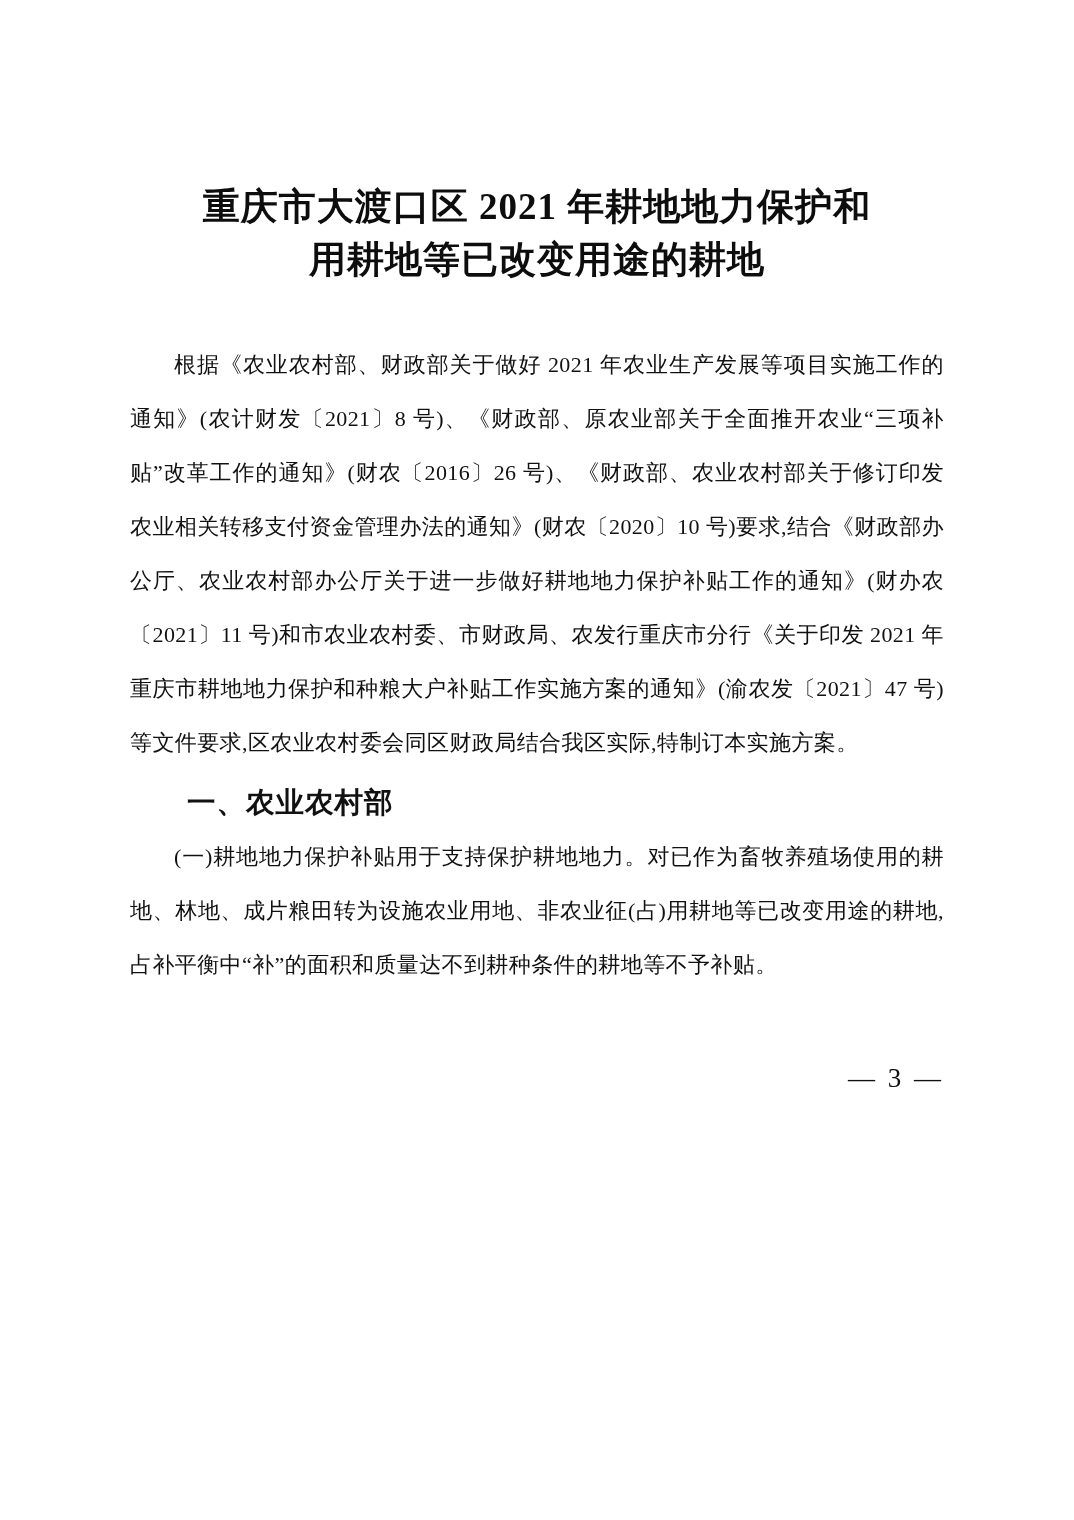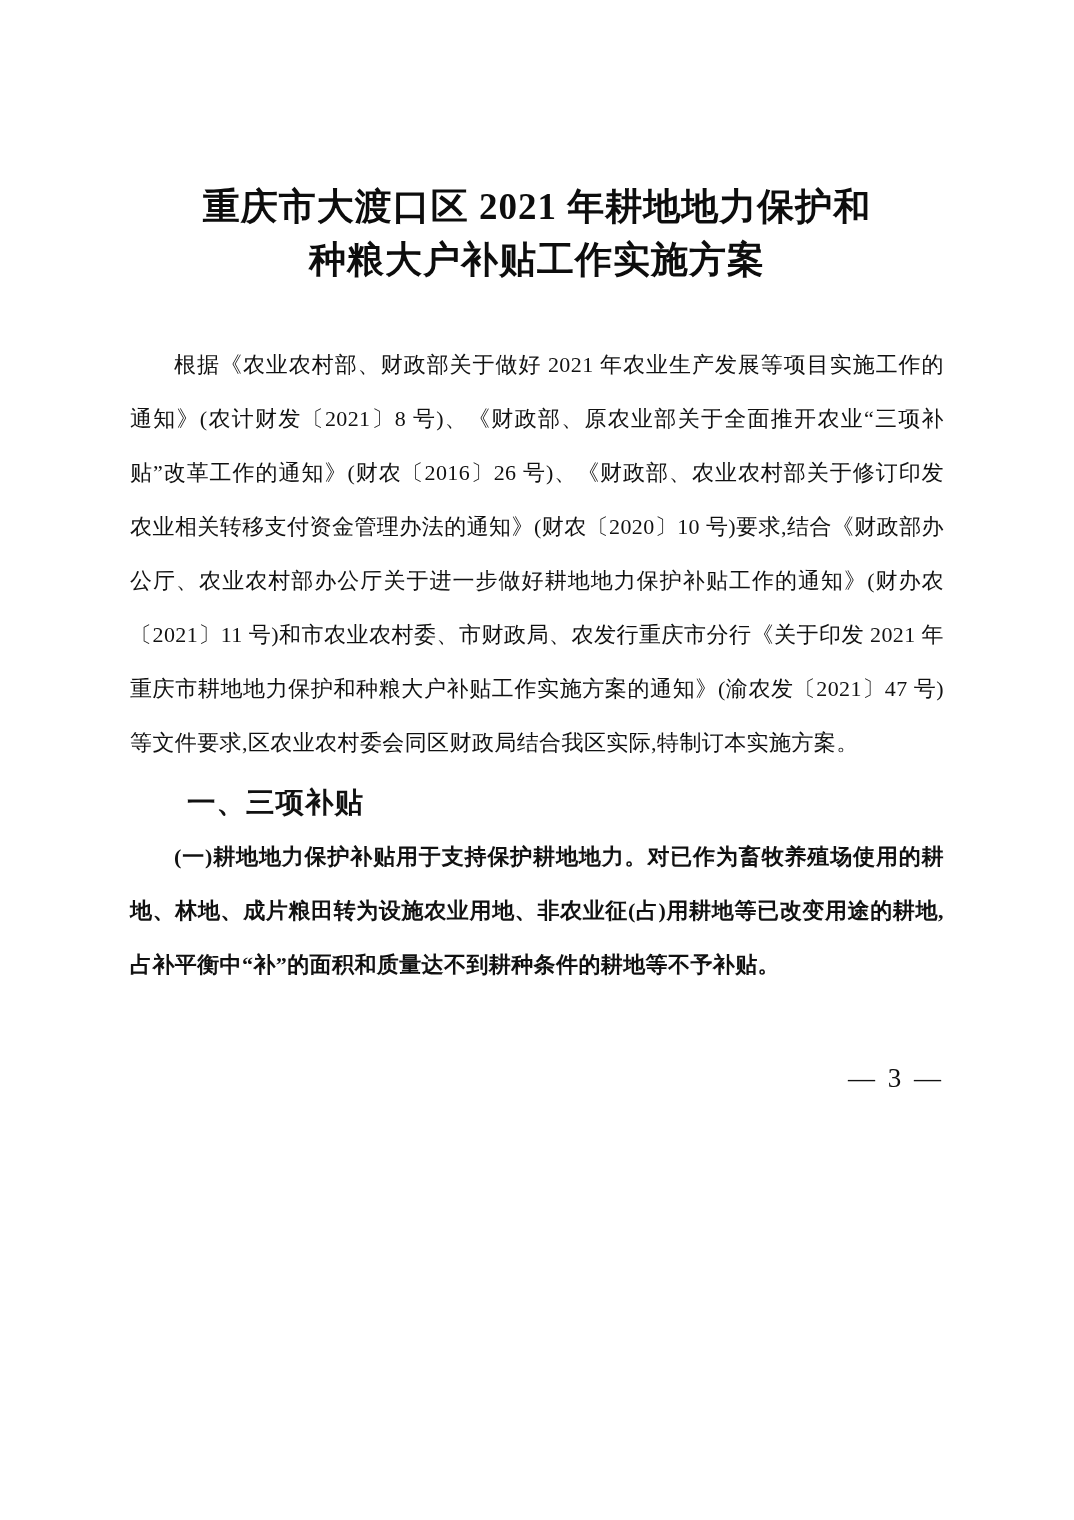--- a/index.html
+++ b/index.html
@@ -54,42 +54,41 @@
     margin: 6px 0 0 0;
     font-size: 28.5px;
     line-height: 54px;
     text-indent: 2em;
     font-weight: bold;
     letter-spacing: 1px;
   }
   p.para + p.para,
   p.section-heading + p.para {
     margin-top: 0;
-    font-weight: bold;
   }
   .page-number {
     position: absolute;
     right: 130px;
     bottom: 118px;
     font-size: 27px;
     letter-spacing: 3px;
     color: #111111;
   }
 </style>
 </head>
 <body>
 
 <div class="page">
 
   <h1 class="doc-title">
     <span class="line">重庆市大渡口区 2021 年耕地地力保护和</span>
-    <span class="line">种粮大户补贴工作实施方案</span>
+    <span class="line">用耕地等已改变用途的耕地</span>
   </h1>
 
   <div class="body-text">
     <p class="para">根据《农业农村部、财政部关于做好 2021 年农业生产发展等项目实施工作的通知》(农计财发〔2021〕8 号)、《财政部、原农业部关于全面推开农业“三项补贴”改革工作的通知》(财农〔2016〕26 号)、《财政部、农业农村部关于修订印发农业相关转移支付资金管理办法的通知》(财农〔2020〕10 号)要求,结合《财政部办公厅、农业农村部办公厅关于进一步做好耕地地力保护补贴工作的通知》(财办农〔2021〕11 号)和市农业农村委、市财政局、农发行重庆市分行《关于印发 2021 年重庆市耕地地力保护和种粮大户补贴工作实施方案的通知》(渝农发〔2021〕47 号)等文件要求,区农业农村委会同区财政局结合我区实际,特制订本实施方案。</p>
-    <p class="section-heading">一、三项补贴</p>
+    <p class="section-heading">一、农业农村部</p>
     <p class="para">(一)耕地地力保护补贴用于支持保护耕地地力。对已作为畜牧养殖场使用的耕地、林地、成片粮田转为设施农业用地、非农业征(占)用耕地等已改变用途的耕地,占补平衡中“补”的面积和质量达不到耕种条件的耕地等不予补贴。</p>
   </div>
 
   <div class="page-number">— 3 —</div>
 
 </div>
 
 </body></html>

